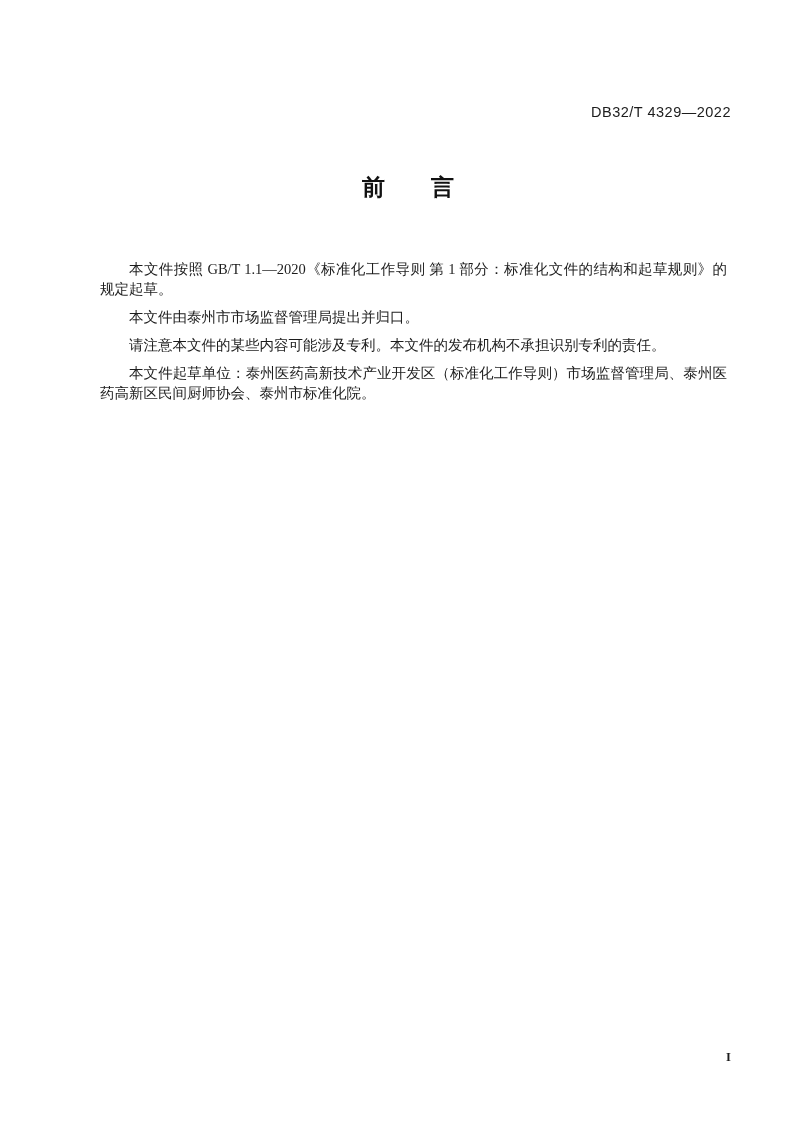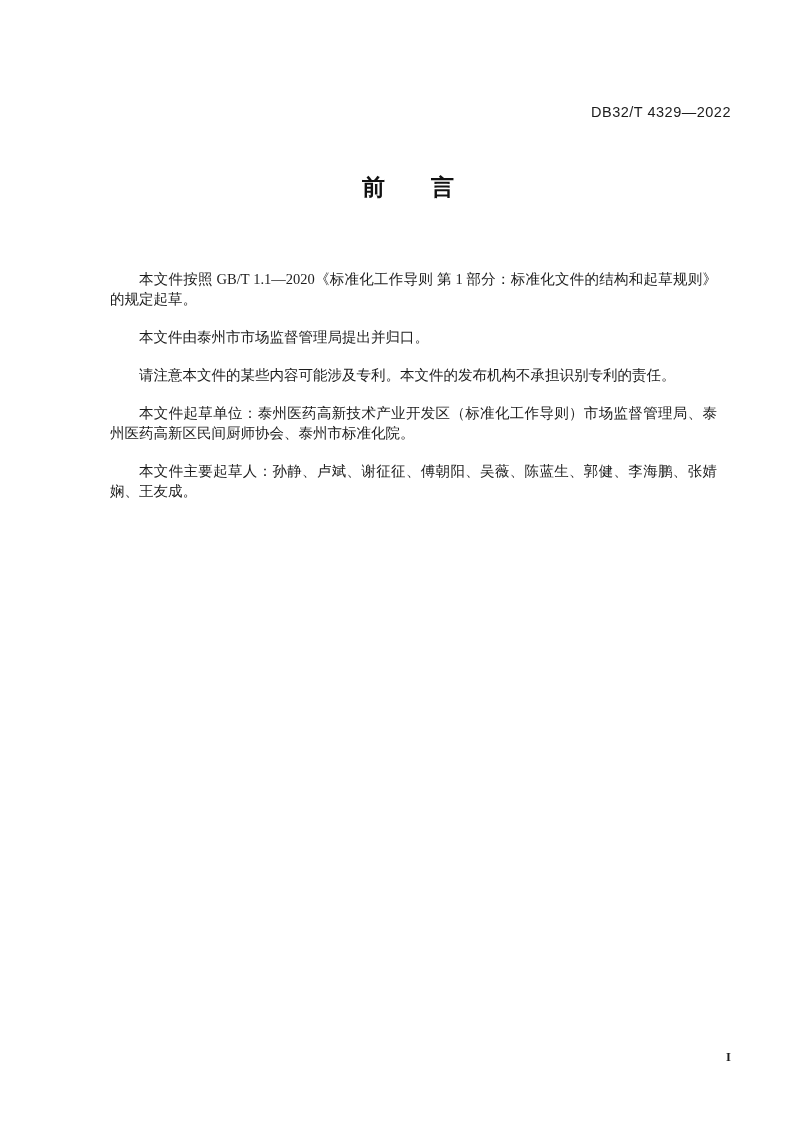--- a/index.html
+++ b/index.html
@@ -49,21 +49,21 @@
     left: 84px;
     width: 643px;
     font-size: 14.5px;
     line-height: 20px;
     text-align: justify;
     color: #1c1c1c;
   }
 
   .body-text p {
     text-indent: 2em;
-    margin: 10px;
+    margin: 0;
   }
 
   .page-number {
     position: absolute;
     top: 1038px;
     left: 714px;
     font-size: 12.5px;
     font-weight: 600;
     color: #1c1c1c;
   }
@@ -75,18 +75,17 @@
 
   <div class="header-code">DB32/T 4329—2022</div>
 
   <div class="doc-title">前　　言</div>
 
   <div class="body-text">
     <p>本文件按照 GB/T 1.1—2020《标准化工作导则 第 1 部分：标准化文件的结构和起草规则》的规定起草。</p>
     <p>本文件由泰州市市场监督管理局提出并归口。</p>
     <p>请注意本文件的某些内容可能涉及专利。本文件的发布机构不承担识别专利的责任。</p>
     <p>本文件起草单位：泰州医药高新技术产业开发区（标准化工作导则）市场监督管理局、泰州医药高新区民间厨师协会、泰州市标准化院。</p>
-    <p>本文件主要起草人：孙静、卢斌、谢征征、傅朝阳、吴薇、陈蓝生、郭健、李海鹏、张婧娴、王友成。</p>
   </div>
 
   <div class="page-number">I</div>
 
 </div>
 
 </body></html>

